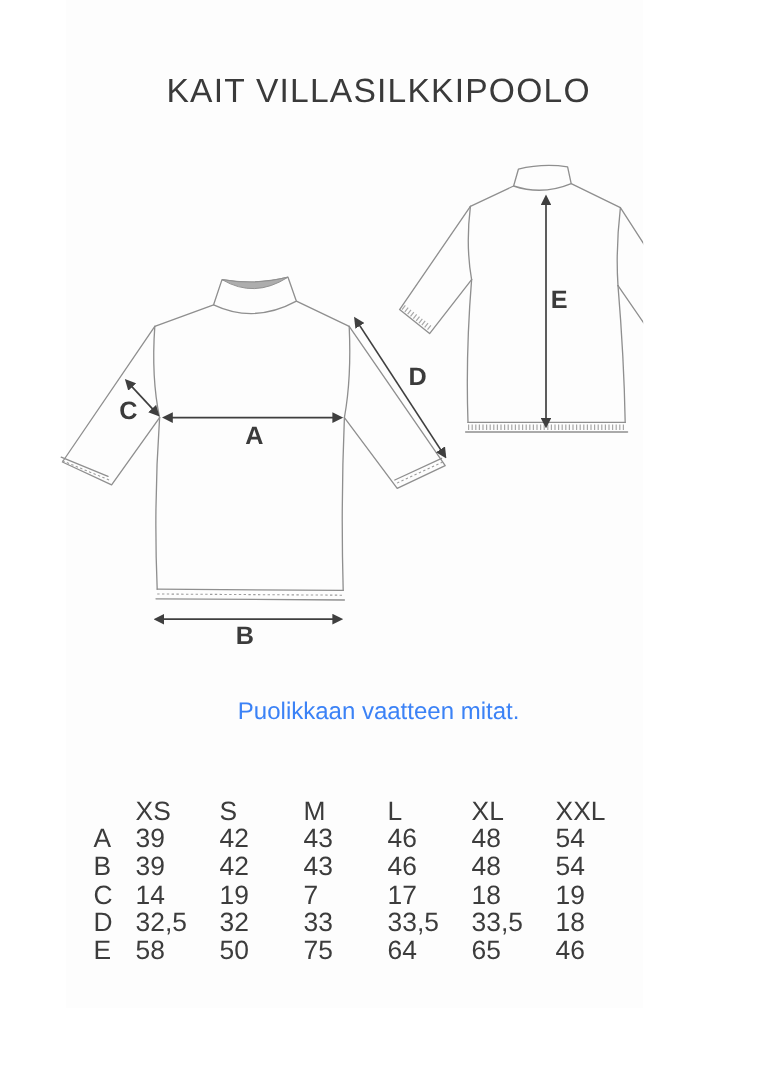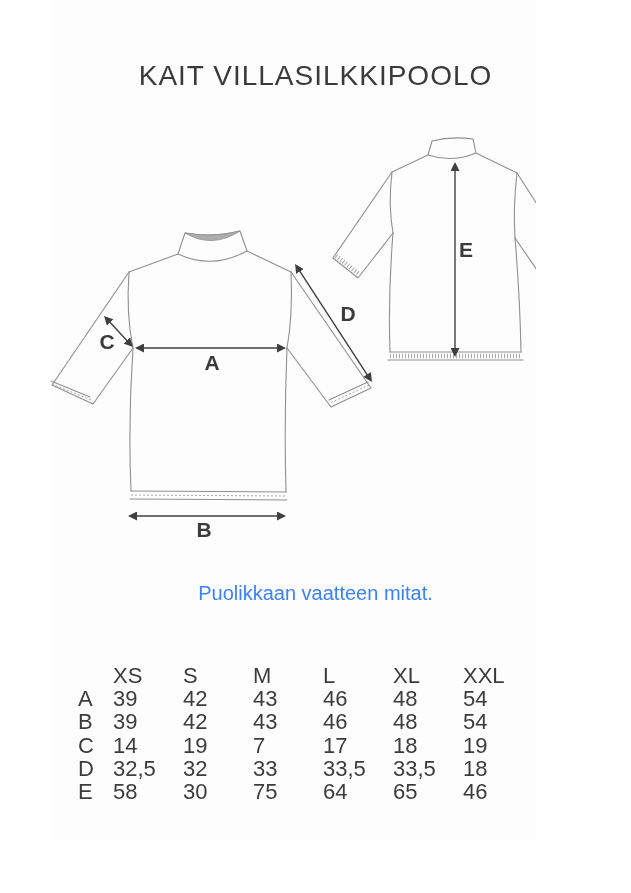--- a/index.html
+++ b/index.html
@@ -150,19 +150,19 @@
     <div class="cell">D</div>
     <div class="cell">32,5</div>
     <div class="cell">32</div>
     <div class="cell">33</div>
     <div class="cell">33,5</div>
     <div class="cell">33,5</div>
     <div class="cell">18</div>
 
     <div class="cell">E</div>
     <div class="cell">58</div>
-    <div class="cell">30</div>
+    <div class="cell">50</div>
     <div class="cell">75</div>
     <div class="cell">64</div>
     <div class="cell">65</div>
     <div class="cell">46</div>
   </div>
 </div>
 
 </body></html>

